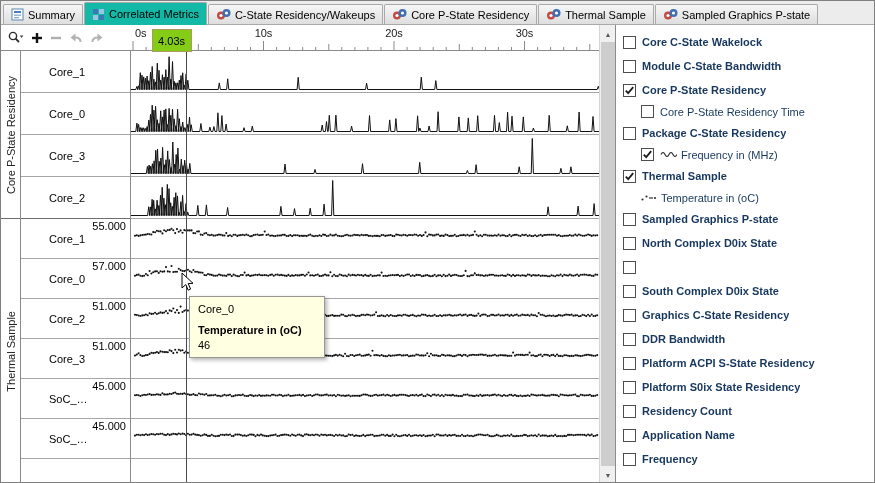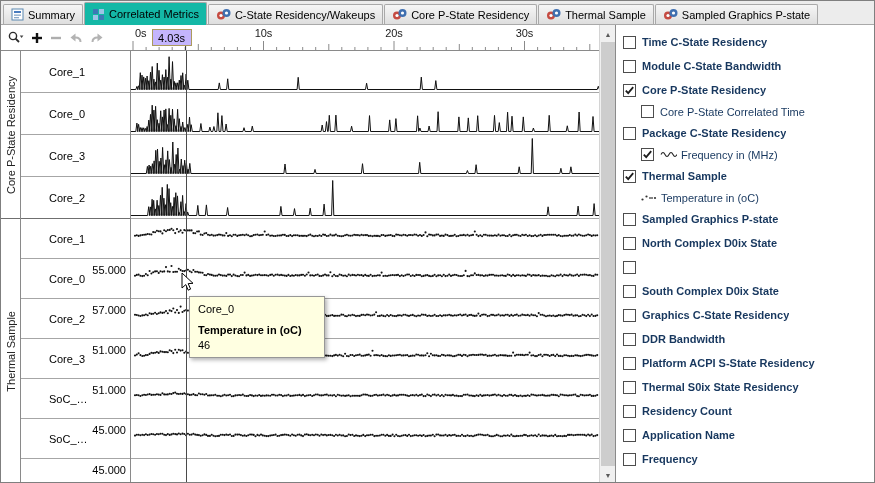--- a/index.html
+++ b/index.html
@@ -11,32 +11,32 @@
   .tabbar{position:absolute;left:0;top:0;width:873px;height:24px;background:#ececec;border-bottom:1px solid #a9a9a9;display:flex;align-items:flex-end;padding-left:2px;}
   .tab{display:flex;align-items:center;gap:4px;height:20px;padding:0 7px;border:1px solid #a9a9a9;border-bottom:none;background:linear-gradient(#f6f6f6,#dedede);margin-right:1px;border-radius:2px 2px 0 0;white-space:nowrap;cursor:default;}
   .tab.active{background:#14b8a6;height:23px;margin-bottom:-1px;z-index:2;position:relative;}
   .ticon{display:flex;align-items:center;}
 
   
   .left{position:absolute;left:0;top:24px;width:614px;height:459px;background:#fff;}
   .toolbar{position:absolute;left:0;top:0;width:130px;height:26px;border-bottom:1px solid #8a8a8a;display:flex;align-items:center;gap:7px;padding-left:6px;background:#fff;}
   .tool{display:flex;align-items:center;}
   .ruler{position:absolute;left:130px;top:0;width:468px;height:26px;border-bottom:1px solid #8a8a8a;background:#fff;}
-  .cursor-label{position:absolute;top:4px;width:40px;height:17px;background:#c4b5fd;border:1px solid #ab9a5d;display:flex;align-items:center;justify-content:center;z-index:6;}
+  .cursor-label{position:absolute;top:4px;width:40px;height:23px;background:#84cc16;border:1px solid #ab9a5d;display:flex;align-items:center;justify-content:center;z-index:6;}
 
   .sections{position:absolute;left:0;top:26px;width:20px;height:433px;border-right:1px solid #8a8a8a;background:#fff;}
   .section{position:absolute;left:0;width:19px;display:flex;align-items:center;justify-content:center;}
   .section span{writing-mode:vertical-rl;transform:rotate(180deg);white-space:nowrap;color:#222;}
   .s0{top:0;height:168px;border-bottom:1px solid #6f6f6f;}
   .s1{top:168px;height:265px;}
 
   .labels{position:absolute;left:20px;top:26px;width:110px;height:433px;border-right:1px solid #8a8a8a;background:#fff;}
   .lrow{position:relative;border-bottom:1px solid #a6a6a6;}
   .lrow .name{position:absolute;left:28px;top:50%;transform:translateY(-50%);}
-  .lrow .val{position:absolute;right:4px;top:1px;margin-top:44px;}
+  .lrow .val{position:absolute;right:4px;top:1px;}
   .sec-end{border-bottom-color:#6f6f6f;}
 
   .charts{position:absolute;left:130px;top:26px;width:468px;height:433px;background:#fff;overflow:hidden;}
   .crow{position:relative;border-bottom:1px solid #a6a6a6;overflow:hidden;}
   .crow svg{display:block;}
   .cursor-line{position:absolute;top:0;bottom:0;width:1px;background:#4a4a4a;z-index:5;}
 
   .tooltip{position:absolute;left:58px;top:245px;width:136px;background:#ffffe1;border:1px solid #979797;box-shadow:2px 2px 4px rgba(0,0,0,.3);padding:6px 8px;z-index:15;}
   .tt-title{margin-bottom:9px;}
   .tt-metric{font-weight:bold;margin-bottom:3px;}
@@ -1842,37 +1842,37 @@
       <div class="vs-btn up">▲</div>
       <div class="vs-thumb"></div>
       <div class="vs-btn down">▼</div>
     </div>
 
   </div>
 
   <div class="rpanel" id="rpanel">
       <div class="item">
         <span class="cb"></span>
-        <span class="ilabel">Time C-State Residency</span>
+        <span class="ilabel">Core C-State Wakelock</span>
       </div>
       <div class="item">
         <span class="cb"></span>
         <span class="ilabel">Module C-State Bandwidth</span>
       </div>
       <div class="item">
         <span class="cb checked">
           <svg width="13" height="13" viewBox="0 0 13 13" style="position:absolute;left:-1px;top:-1px">
             <polyline points="2.8,6.6 5.2,9.2 10.2,3.2" fill="none" stroke="#1c1c1c" stroke-width="1.8"></polyline>
           </svg>
         </span>
         <span class="ilabel">Core P-State Residency</span>
       </div>
       <div class="item sub">
         <span class="cb"></span>
-        <span class="ilabel">Core P-State Correlated Time</span>
+        <span class="ilabel">Core P-State Residency Time</span>
       </div>
       <div class="item">
         <span class="cb"></span>
         <span class="ilabel">Package C-State Residency</span>
       </div>
       <div class="item sub">
         <span class="cb checked">
           <svg width="13" height="13" viewBox="0 0 13 13" style="position:absolute;left:-1px;top:-1px">
             <polyline points="2.8,6.6 5.2,9.2 10.2,3.2" fill="none" stroke="#1c1c1c" stroke-width="1.8"></polyline>
           </svg>
@@ -1925,21 +1925,21 @@
       <div class="item">
         <span class="cb"></span>
         <span class="ilabel">DDR Bandwidth</span>
       </div>
       <div class="item">
         <span class="cb"></span>
         <span class="ilabel">Platform ACPI S-State Residency</span>
       </div>
       <div class="item">
         <span class="cb"></span>
-        <span class="ilabel">Thermal S0ix State Residency</span>
+        <span class="ilabel">Platform S0ix State Residency</span>
       </div>
       <div class="item">
         <span class="cb"></span>
         <span class="ilabel">Residency Count</span>
       </div>
       <div class="item">
         <span class="cb"></span>
         <span class="ilabel">Application Name</span>
       </div>
       <div class="item">

